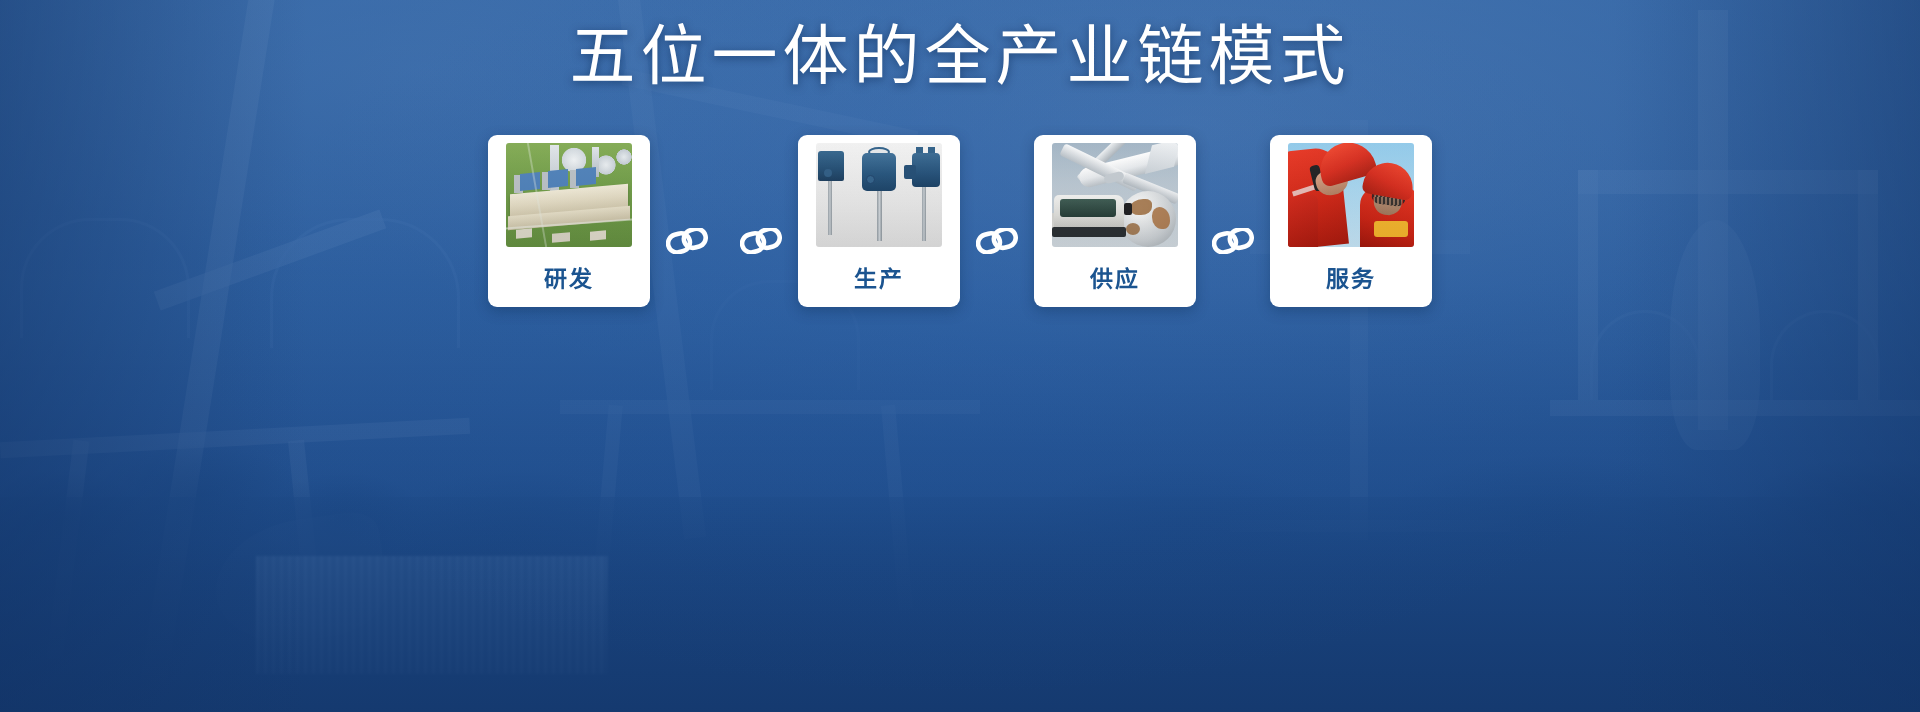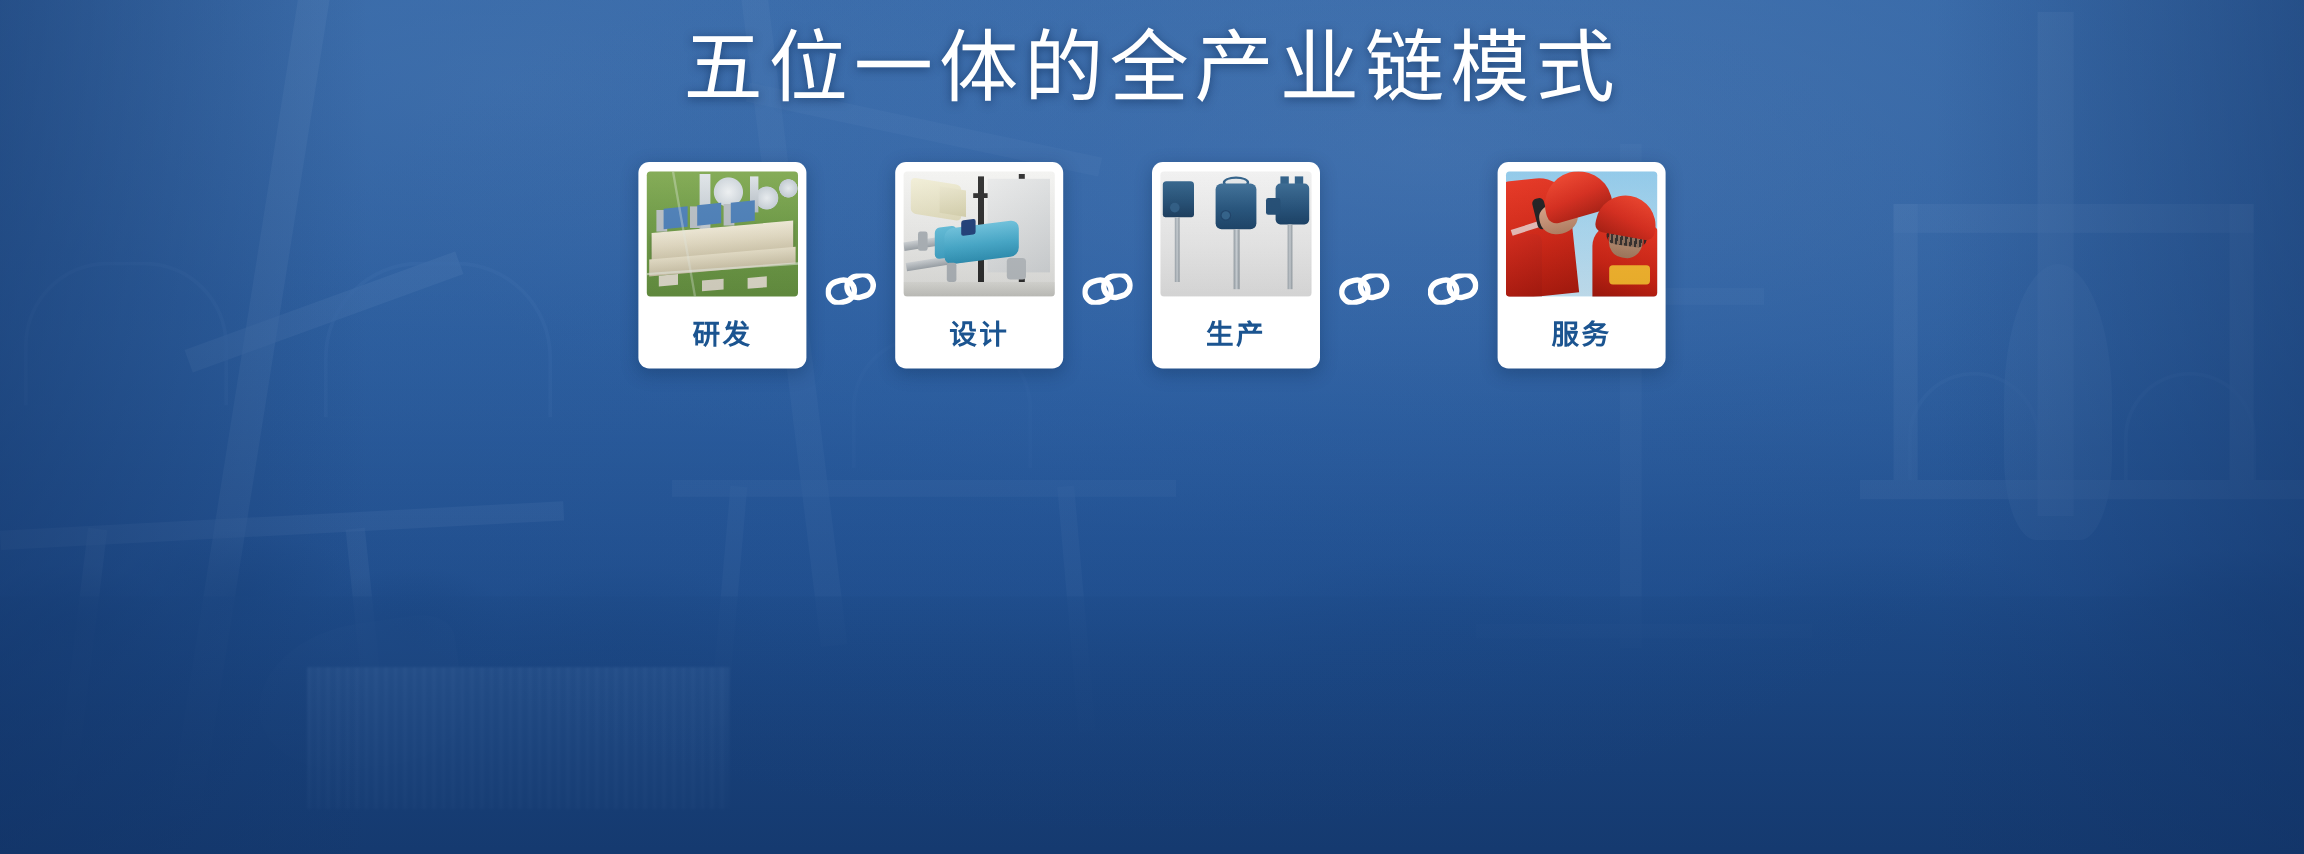--- a/index.html
+++ b/index.html
@@ -141,21 +141,21 @@
 
   
   .chain{
     margin-top:44px;
     display:flex;
     align-items:flex-start;
     justify-content:center;
   }
 
   .card{
-    width:140px;
+    width:162px;
     background:#ffffff;
     border-radius:9px;
     padding:8px 8px 0 8px;
     box-shadow:0 4px 14px rgba(8,32,66,.30);
     display:flex; flex-direction:column; align-items:center;
     overflow:hidden;
   }
   .card-thumb{
     width:126px; height:104px;
     border-radius:3px;
@@ -381,40 +381,20 @@
 
       <div class="linkwrap">
         <svg class="link-icon" width="42" height="26" viewBox="0 0 42 26" fill="none">
           <g transform="rotate(-16 21 13)">
             <rect x="1.8" y="3.6" width="22" height="18" rx="9" ry="9" stroke="#ffffff" stroke-width="4.6" fill="none"></rect>
             <rect x="18.2" y="3.6" width="22" height="18" rx="9" ry="9" stroke="#ffffff" stroke-width="4.6" fill="none"></rect>
           </g>
         </svg>
       </div>
 
-      <div class="card">
-        <div class="card-thumb thumb-dsn">
-          <i class="frame1"></i>
-            <i class="frame2"></i>
-            <i class="frame3"></i>
-            <i class="panel"></i>
-          <i class="motor"></i>
-            <i class="motor2"></i>
-          <i class="pipe1"></i>
-            <i class="pipe2"></i>
-          <i class="pumpc"></i>
-            <i class="pumpb"></i>
-            <i class="pumpn"></i>
-          <i class="flng1"></i>
-            <i class="flng2"></i>
-            <i class="valve"></i>
-            <i class="base"></i>
-        </div>
-        <div class="card-label">设计</div>
-      </div>
 
       <div class="linkwrap">
         <svg class="link-icon" width="42" height="26" viewBox="0 0 42 26" fill="none">
           <g transform="rotate(-16 21 13)">
             <rect x="1.8" y="3.6" width="22" height="18" rx="9" ry="9" stroke="#ffffff" stroke-width="4.6" fill="none"></rect>
             <rect x="18.2" y="3.6" width="22" height="18" rx="9" ry="9" stroke="#ffffff" stroke-width="4.6" fill="none"></rect>
           </g>
         </svg>
       </div>
 
@@ -438,20 +418,40 @@
 
       <div class="linkwrap">
         <svg class="link-icon" width="42" height="26" viewBox="0 0 42 26" fill="none">
           <g transform="rotate(-16 21 13)">
             <rect x="1.8" y="3.6" width="22" height="18" rx="9" ry="9" stroke="#ffffff" stroke-width="4.6" fill="none"></rect>
             <rect x="18.2" y="3.6" width="22" height="18" rx="9" ry="9" stroke="#ffffff" stroke-width="4.6" fill="none"></rect>
           </g>
         </svg>
       </div>
 
+      <div class="card">
+        <div class="card-thumb thumb-sup">
+          <i class="wing2"></i>
+            <i class="fuse"></i>
+            <i class="tail"></i>
+          <i class="wing1"></i>
+            <i class="eng"></i>
+            <i class="wing3"></i>
+          <i class="globe"></i>
+            <i class="cont1"></i>
+            <i class="cont2"></i>
+            <i class="cont3"></i>
+          <i class="body"></i>
+            <i class="cab"></i>
+            <i class="wind"></i>
+            <i class="bump"></i>
+            <i class="pin"></i>
+        </div>
+        <div class="card-label">供应</div>
+      </div>
 
       <div class="linkwrap">
         <svg class="link-icon" width="42" height="26" viewBox="0 0 42 26" fill="none">
           <g transform="rotate(-16 21 13)">
             <rect x="1.8" y="3.6" width="22" height="18" rx="9" ry="9" stroke="#ffffff" stroke-width="4.6" fill="none"></rect>
             <rect x="18.2" y="3.6" width="22" height="18" rx="9" ry="9" stroke="#ffffff" stroke-width="4.6" fill="none"></rect>
           </g>
         </svg>
       </div>
 

